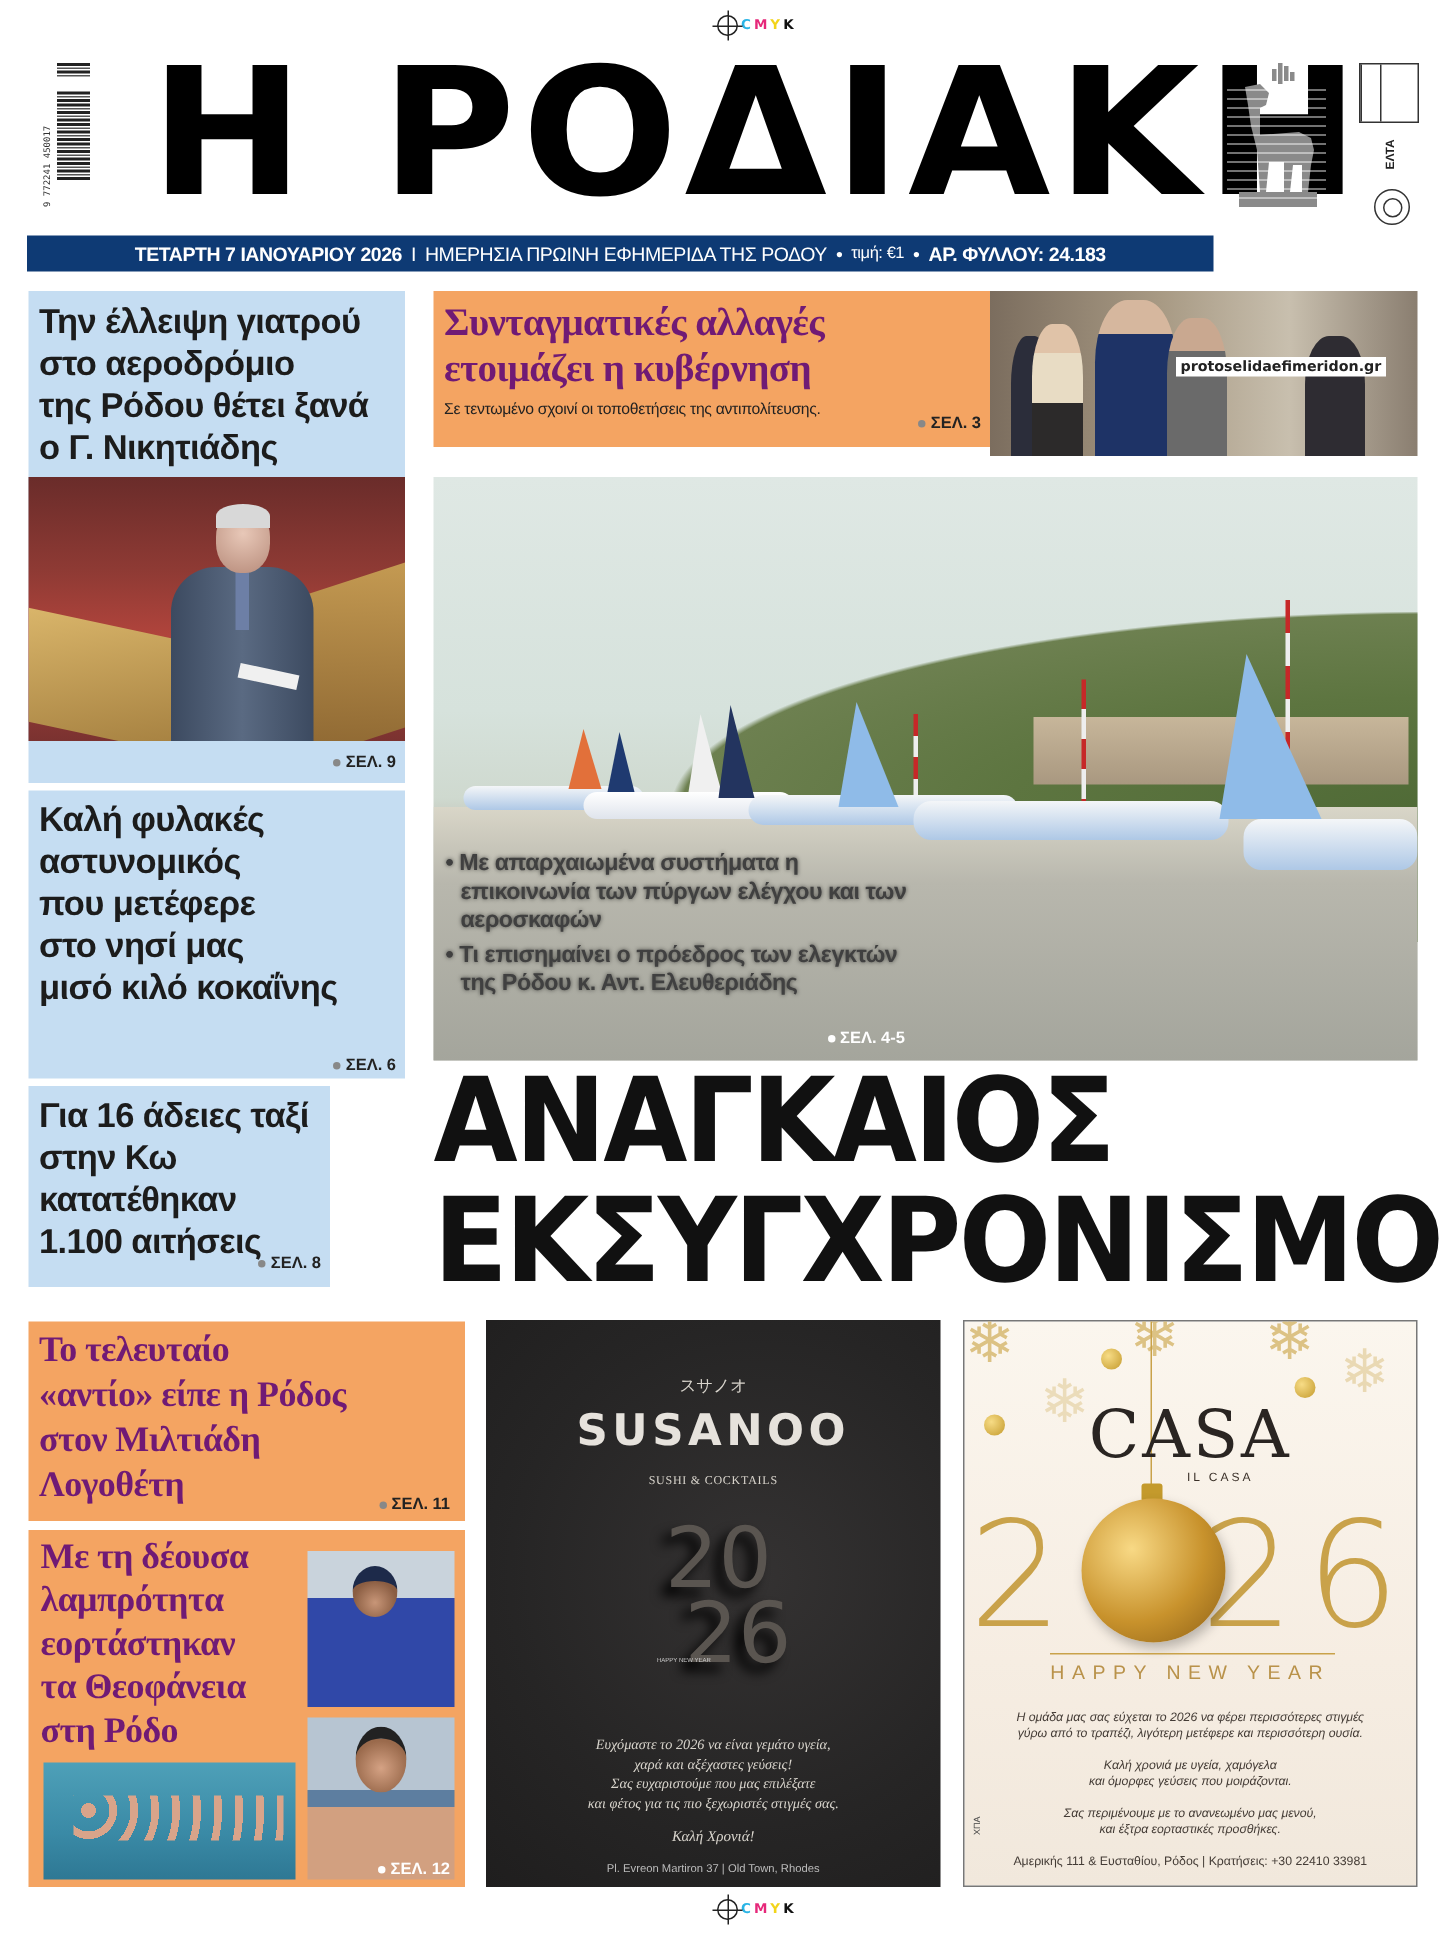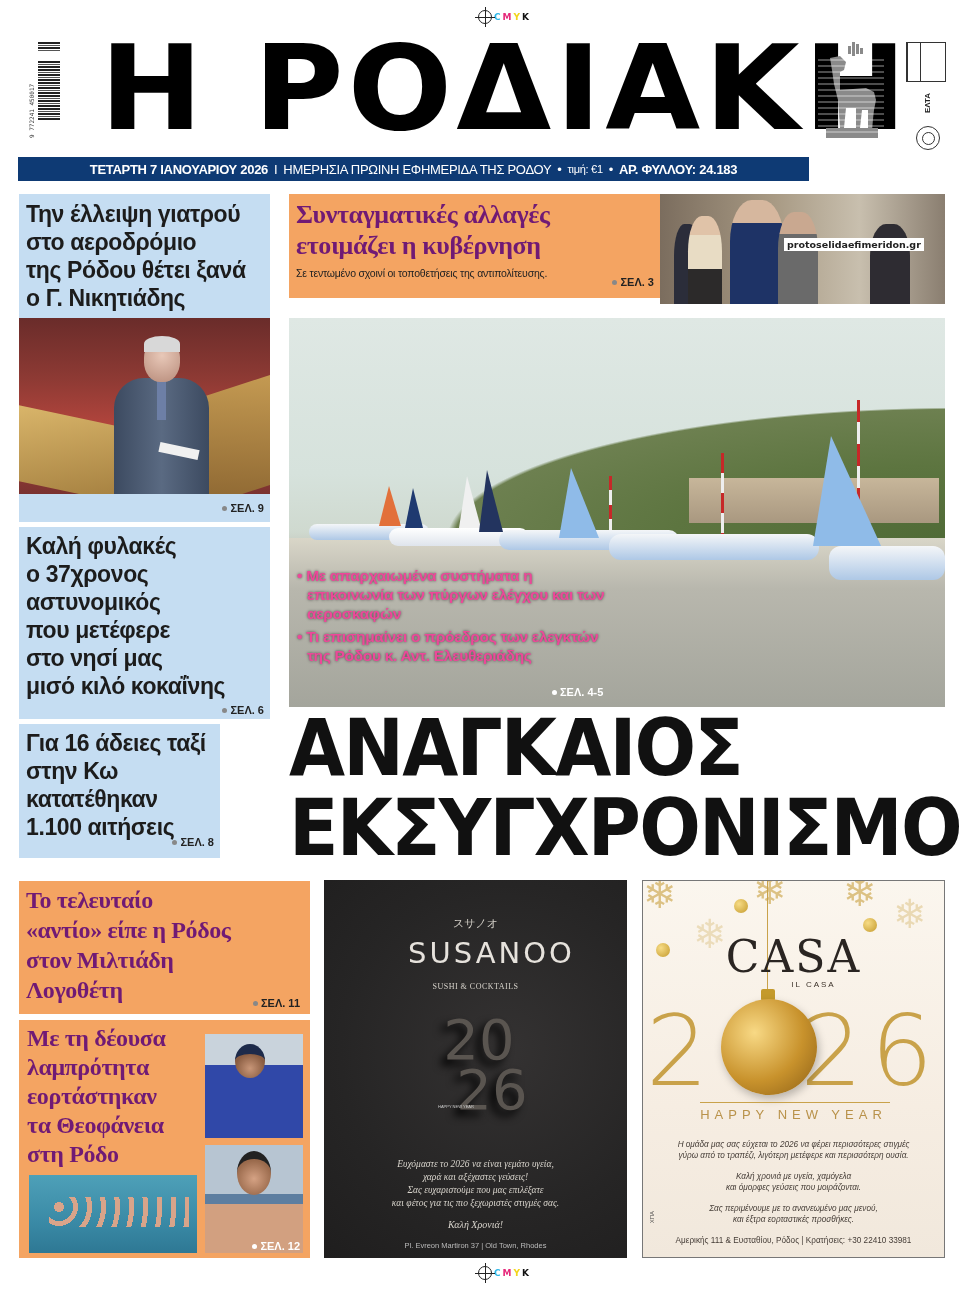--- a/index.html
+++ b/index.html
@@ -67,30 +67,30 @@
 
   .photo-airport { left: 289px; top: 318px; width: 656px; height: 389px; overflow: hidden;
     background: linear-gradient(180deg, #dfe8e4 0%, #d6e2dc 40%, #cfd9cf 55%, #bdbfb4 62%, #a6a89e 100%); }
   .hill { position: absolute; left: 160px; top: 90px; width: 640px; height: 220px; background: radial-gradient(ellipse at 80% 60%, #4f6a36 0%, #5d7540 40%, #6d8050 70%, transparent 71%); }
   .terminal { position: absolute; left: 400px; top: 160px; width: 250px; height: 45px; background: linear-gradient(180deg,#c7b69a,#a99880); }
   .apron { position: absolute; left: 0; top: 220px; width: 656px; height: 169px; background: linear-gradient(180deg,#d9d6c8 0%, #b8b7ad 30%, #a4a59c 100%); }
   .plane { position: absolute; height: 22px; border-radius: 12px; background: linear-gradient(180deg,#f4f6f8,#aec8e6); }
   .tail { position: absolute; width: 0; height: 0; border-left: 14px solid transparent; }
   .pole { position: absolute; width: 3px; background: linear-gradient(180deg,#c62828 0 20%, #eee 20% 40%, #c62828 40% 60%, #eee 60% 80%, #c62828 80%); }
 
-  .bullets { left: 297px; top: 566px; width: 320px; color: #ec4899; font-family: "Liberation Sans", sans-serif; font-weight: bold; font-size: 15.5px; line-height: 19px; text-shadow: 0 0 3px rgba(0,0,0,0.6); letter-spacing: -0.3px; }
+  .bullets { left: 297px; top: 566px; width: 320px; color: #404040; font-family: "Liberation Sans", sans-serif; font-weight: bold; font-size: 15.5px; line-height: 19px; text-shadow: 0 0 3px rgba(0,0,0,0.6); letter-spacing: -0.3px; }
   .bullets li { list-style: none; padding-left: 10px; text-indent: -10px; margin-bottom: 4px; }
   .bullets li::before { content: "• "; }
 
   .headline { left: 289px; top: 708px; width: 660px; font-family: "DejaVu Sans", sans-serif; font-weight: bold; font-size: 78px; line-height: 80px; color: #111; letter-spacing: -2px; transform: scaleX(0.93); transform-origin: left top; white-space: nowrap; }
 
   
   .ad-susanoo { left: 324px; top: 880px; width: 303px; height: 378px; background: radial-gradient(circle at 60% 45%, #343232 0%, #262525 60%, #1f1e1e 100%); color: #d8d4cc; text-align: center; overflow: hidden; }
   .ad-susanoo .jp { position: absolute; top: 36px; width: 100%; font-size: 11px; }
-  .ad-susanoo .brand { position: absolute; top: 56px; width: 100%; font-family: "DejaVu Sans", sans-serif; font-weight: 400; font-size: 29px; letter-spacing: 3px; color: #e6e2dc; margin-left: 16px; }
+  .ad-susanoo .brand { position: absolute; top: 56px; width: 100%; font-family: "DejaVu Sans", sans-serif; font-weight: 700; font-size: 29px; letter-spacing: 3px; color: #e6e2dc; }
   .ad-susanoo .sub { position: absolute; top: 102px; width: 100%; font-family: "Liberation Serif", serif; font-size: 8px; letter-spacing: 0.5px; }
   .ad-susanoo .year { position: absolute; left: 100px; top: 135px; width: 110px; height: 120px; font-family: "DejaVu Sans", sans-serif; font-size: 56px; line-height: 50px; color: #5a5550; text-shadow: -6px 6px 8px #000; }
   .ad-susanoo .hny { position: absolute; left: 114px; top: 224px; font-size: 4px; color: #ccc; }
   .ad-susanoo .msg { position: absolute; top: 278px; width: 100%; font-family: "Liberation Serif", serif; font-style: italic; font-size: 9.5px; line-height: 13px; }
   .ad-susanoo .wish { position: absolute; top: 339px; width: 100%; font-family: "Liberation Serif", serif; font-style: italic; font-size: 10px; }
   .ad-susanoo .addr { position: absolute; top: 361px; width: 100%; font-size: 7.5px; color: #bbb; }
 
   .ad-casa { left: 642px; top: 880px; width: 303px; height: 378px; border: 1px solid #777; background: linear-gradient(180deg,#fbf6ee 0%, #f6ede2 60%, #f1e8dc 100%); overflow: hidden; text-align: center; }
   .flake { position: absolute; color: #d2b060; opacity: 0.75; font-size: 40px; }
   .ball-sm { position: absolute; width: 14px; height: 14px; border-radius: 50%; background: radial-gradient(circle at 35% 35%, #f7dc86, #c49a2c); }
@@ -215,21 +215,20 @@
       <div class="tie"></div>
       <div class="head"></div>
       <div class="hair"></div>
       <div class="paper"></div>
     </div>
 </div>
 
 <div class="lbox" style="left:19px; top:527px; width:251px; height:192px;">
   <h2 style="position:absolute; left:7px; top:5px;">
     <div>Καλή φυλακές</div>
-    <div>ο 37χρονος</div>
     <div>αστυνομικός</div>
     <div>που μετέφερε</div>
     <div>στο νησί μας</div>
     <div>μισό κιλό κοκαΐνης</div>
   </h2>
   <div class="page-ref" style="right:6px; bottom:3px;">
       <span class="dot"></span>
       <span>ΣΕΛ. 6</span>
     </div>
 </div>

